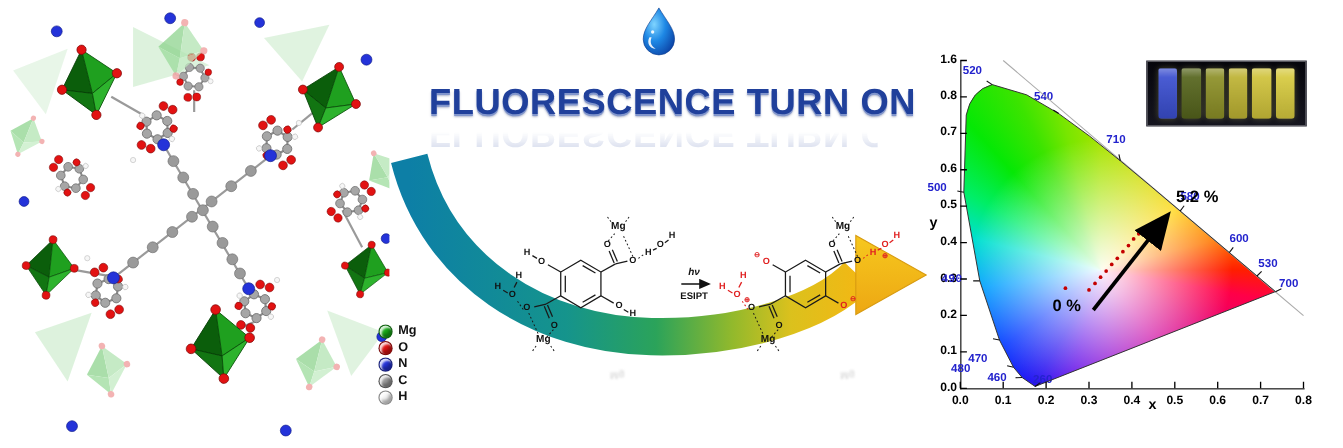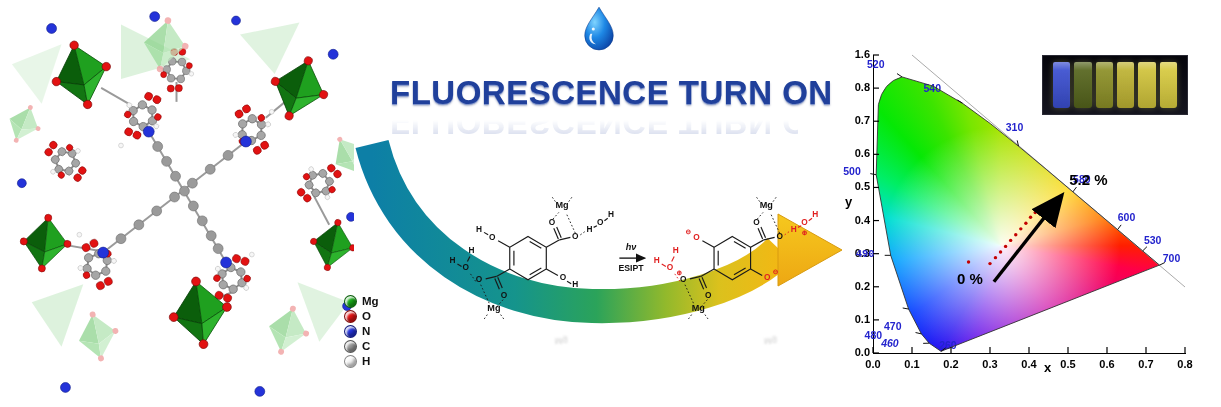--- a/index.html
+++ b/index.html
@@ -453,32 +453,32 @@
         <span class="ticklab" style="left: 4px; top: 316px; width: 21px; text-align: right;">0.0</span>
         <span class="ticklab" style="left: 4px; top: 282.889px; width: 21px; text-align: right;">0.1</span>
         <span class="ticklab" style="left: 4px; top: 249.778px; width: 21px; text-align: right;">0.2</span>
         <span class="ticklab" style="left: 4px; top: 216.667px; width: 21px; text-align: right;">0.3</span>
         <span class="ticklab" style="left: 4px; top: 183.556px; width: 21px; text-align: right;">0.4</span>
         <span class="ticklab" style="left: 4px; top: 150.444px; width: 21px; text-align: right;">0.5</span>
         <span class="ticklab" style="left: 4px; top: 117.333px; width: 21px; text-align: right;">0.6</span>
         <span class="ticklab" style="left: 4px; top: 84.2222px; width: 21px; text-align: right;">0.7</span>
         <span class="ticklab" style="left: 4px; top: 51.1111px; width: 21px; text-align: right;">0.8</span>
         <span class="ticklab" style="left: 4px; top: 18px; width: 21px; text-align: right;">1.6</span>
-        <span class="ticklab wl" style="left: 21.977px; top: 27.9196px; width: 34px; ">520</span>
-        <span class="ticklab wl" style="left: 78.544px; top: 52.2429px; width: 34px; text-align: left;">540</span>
-        <span class="ticklab wl" style="left: 152.509px; top: 91.2211px; width: 34px; text-align: center;">310</span>
+        <span class="ticklab wl" style="left: 21.977px; top: 27.9196px; width: 34px; text-align: center;">520</span>
+        <span class="ticklab wl" style="left: 78.544px; top: 52.2429px; width: 34px; text-align: right;">540</span>
+        <span class="ticklab wl" style="left: 152.509px; top: 91.2211px; width: 34px; text-align: center;">710</span>
         <span class="ticklab wl" style="left: 219.875px; top: 142.881px; width: 34px; text-align: center;">580</span>
         <span class="ticklab wl" style="left: 264.53px; top: 180.661px; width: 34px; text-align: center;">600</span>
         <span class="ticklab wl" style="left: 290.685px; top: 203.918px; width: 34px; text-align: center;">530</span>
         <span class="ticklab wl" style="left: 309.533px; top: 222.156px; width: 34px; text-align: center;">700</span>
         <span class="ticklab wl" style="left: -1.802px; top: 134.73px; width: 34px; ">500</span>
         <span class="ticklab wl" style="left: 10.706px; top: 218.322px; width: 18px; text-align: center; font-family: Liberation Mono, monospace;">490</span>
         <span class="ticklab wl" style="left: 19.607px; top: 267.062px; width: 34px;  margin-top: 32px;">480</span>
-        <span class="ticklab wl" style="left: 39px; top: 289.862px; width: 34px; ">470</span>
-        <span class="ticklab wl" style="left: 36.16px; top: 307.166px; width: 34px; text-align: left; font-style: italic;">460</span>
+        <span class="ticklab wl" style="left: 27px; top: 289.862px; width: 34px; text-align: center;">470</span>
+        <span class="ticklab wl" style="left: 36.16px; top: 307.166px; width: 34px; text-align: right;">460</span>
         <span class="ticklab wl" style="left: 85.899px; top: 309.344px; width: 34px; text-align: center;">260</span>
       </div>
 
     <span class="axis-label axis-x">x</span>
     <span class="axis-label axis-y">y</span>
     <span class="annot" id="annot-start" style="left: 111.9px; top: 239.811px;">0 %</span>
     <span class="annot" id="annot-end" style="left: 224.2px; top: 141.378px;">5.2 %</span>
 
     <div class="inset" id="inset">
         <div class="cuvette" style="background: linear-gradient(rgba(255, 255, 255, 0.35) 0%, rgba(255, 255, 255, 0.08) 18%, rgba(0, 0, 0, 0.15) 100%), rgb(58, 78, 207);"></div>

